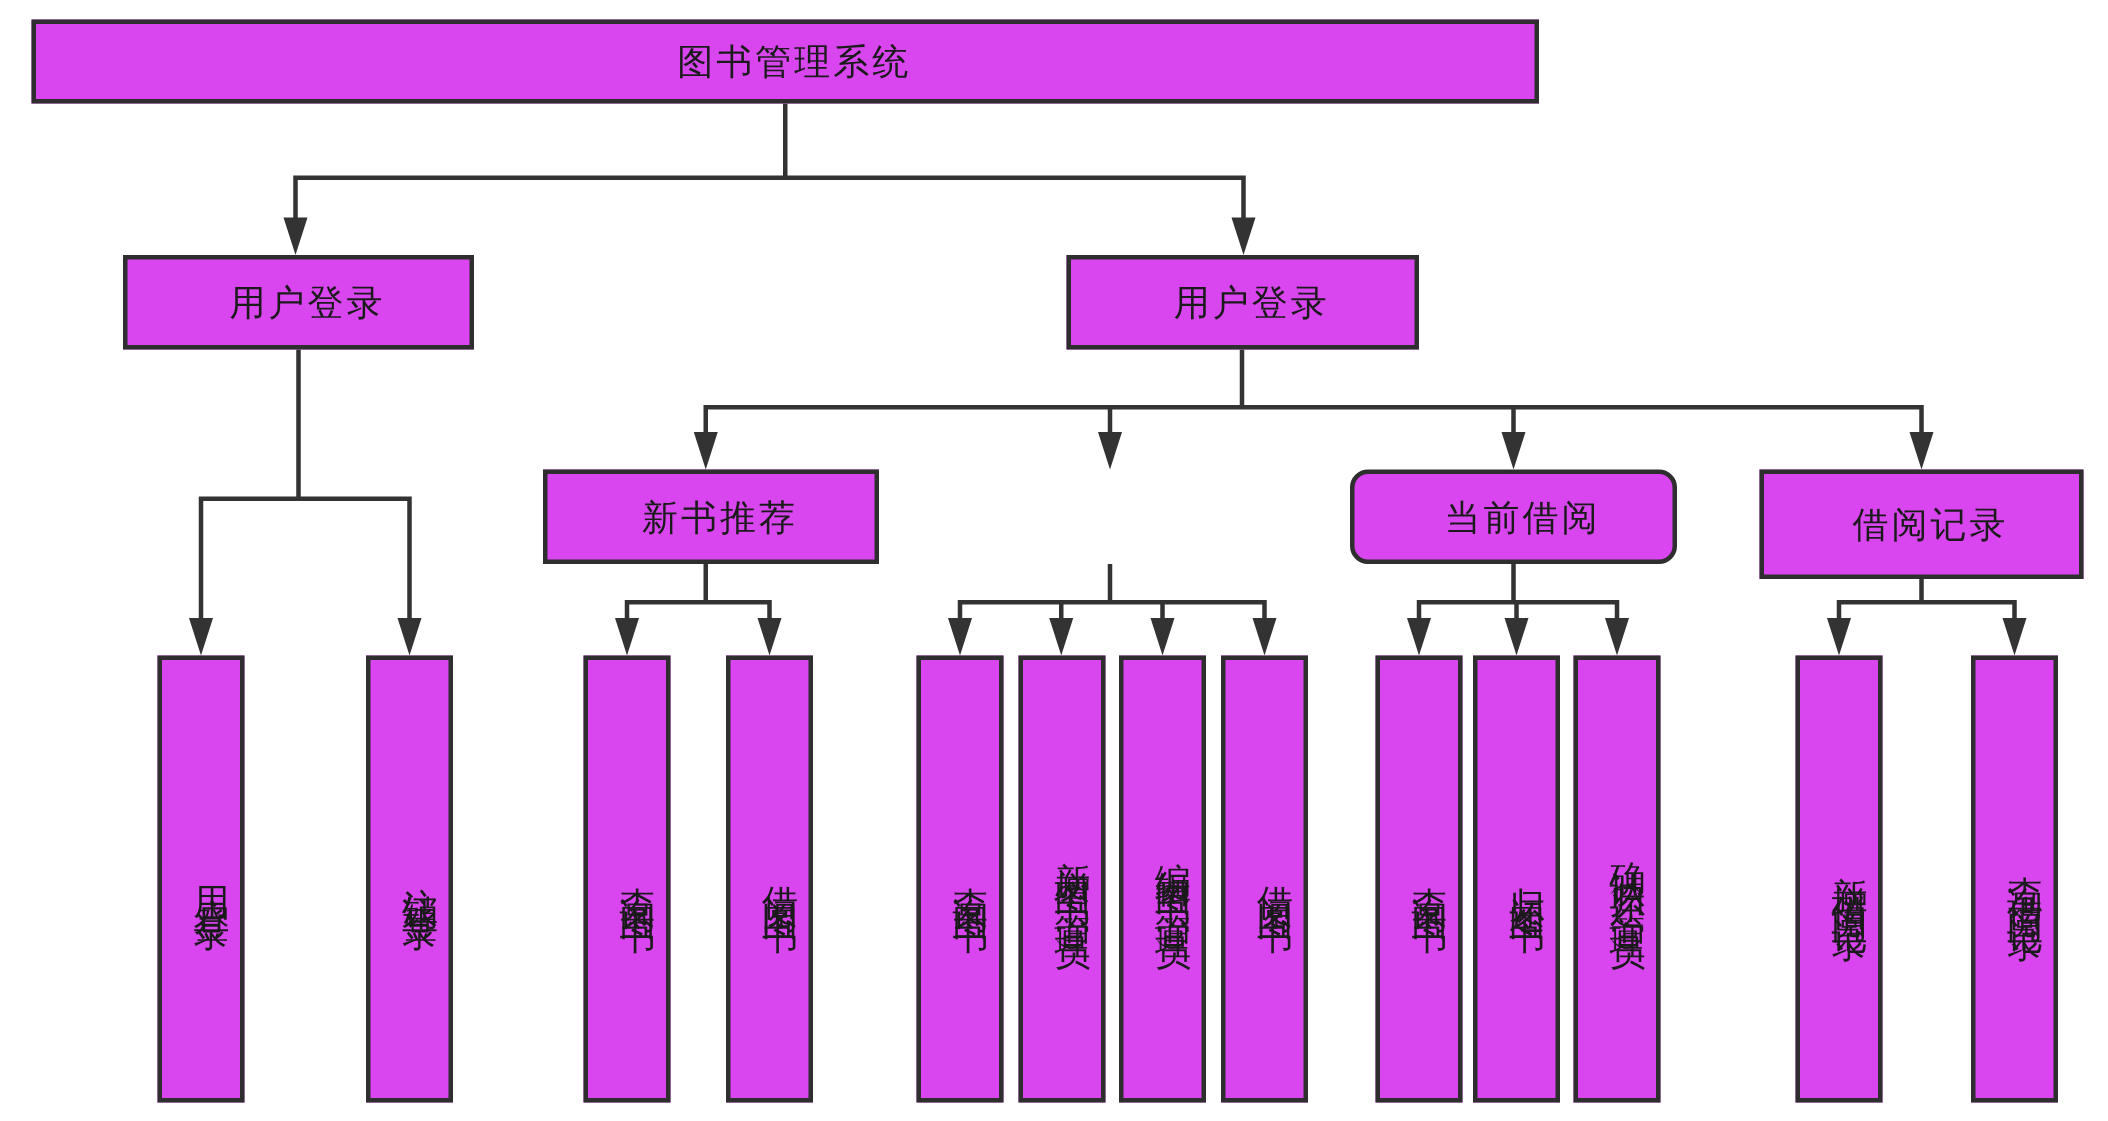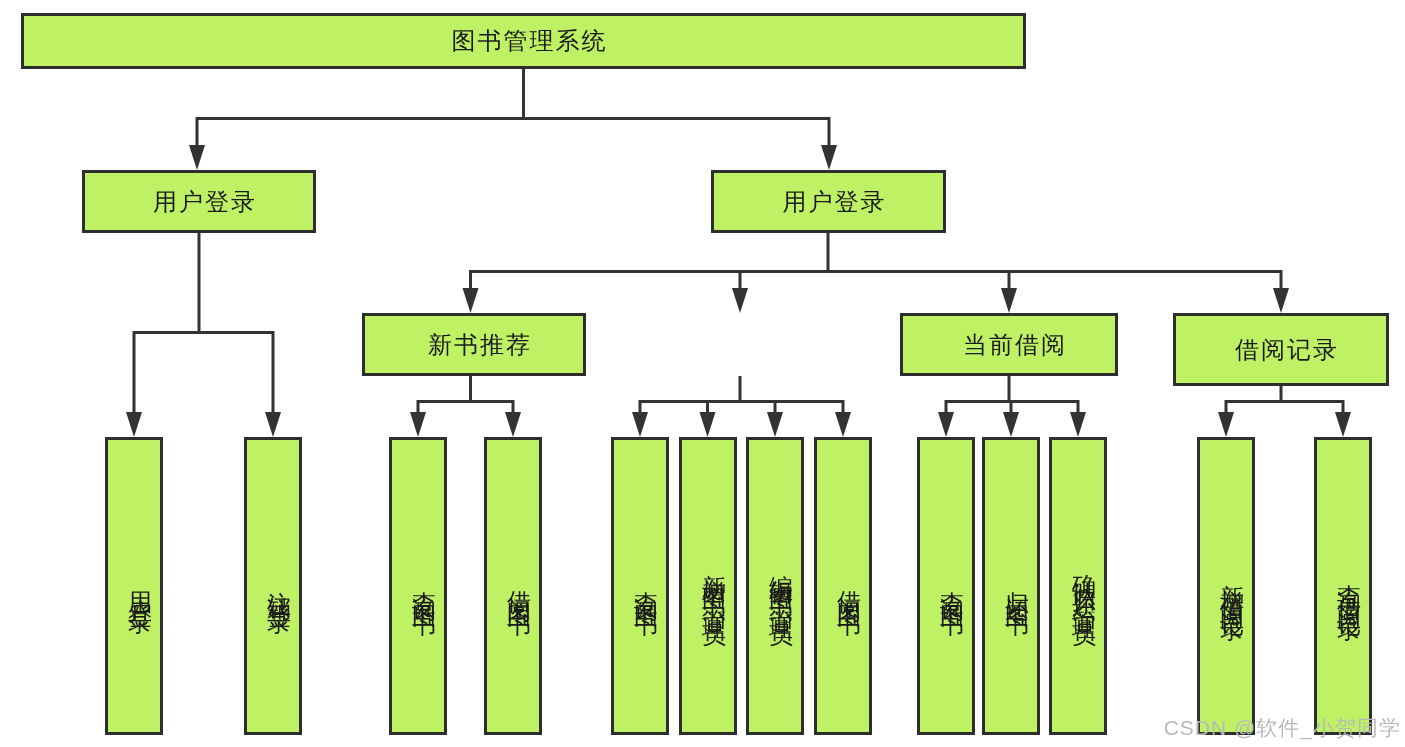--- a/index.html
+++ b/index.html
@@ -7,21 +7,21 @@
     position:relative;
     width:1405px;height:747px;
     background:#ffffff;
     overflow:hidden;
     font-family:"Liberation Sans","DejaVu Sans",sans-serif;
   }
   #wires{position:absolute;left:0;top:0;width:1405px;height:747px;}
   .node{
     position:absolute;
     box-sizing:border-box;
-    background:#bef264;
+    background:#d946ef;
     border:3px solid #2e2e2e;
     color:#1a1a1a;
     display:flex;align-items:center;justify-content:center;
     text-align:center;
     padding-left:12px;
   }
   .h{font-size:24px;letter-spacing:2px;white-space:nowrap;}
   .v{
     writing-mode:vertical-rl;
     text-orientation:mixed;
@@ -31,21 +31,21 @@
     top:437px;height:298px;width:58px;
   }
   
   .n-root{left:21px;top:13px;width:1005px;height:56px;}
   
   .n-userlogin{left:82px;top:170px;width:234px;height:63px;}
   .n-bookmgmt{left:711px;top:170px;width:235px;height:63px;}
   
   .n-newbook{left:362px;top:313px;width:224px;height:63px;}
   .n-bookborrow{left:632px;top:313px;width:216px;height:63px;}
-  .n-currentborrow{left:900px;top:313px;width:218px;height:63px;}
+  .n-currentborrow{left:900px;top:313px;width:218px;height:63px;border-radius:12px;}
   .n-borrowrecord{left:1173px;top:313px;width:216px;height:73px;}
   
   .lf1{left:105px;}  .lf2{left:244px;}
   .lf3{left:389px;}  .lf4{left:484px;}
   .lf5{left:611px;}  .lf6{left:679px;}
   .lf7{left:746px;}  .lf8{left:814px;}
   .lf9{left:917px;}  .lf10{left:982px;} .lf11{left:1049px;}
   .lf12{left:1197px;} .lf13{left:1314px;}
   .watermark{
     position:absolute;
@@ -122,14 +122,13 @@
   <div class="node v lf7">编辑图书（管理员）</div>
   <div class="node v lf8">借阅图书</div>
 
   <div class="node v lf9">查询图书</div>
   <div class="node v lf10">归还图书</div>
   <div class="node v lf11">确认归还（管理员）</div>
 
   <div class="node v lf12">新增借阅记录</div>
   <div class="node v lf13">查询借阅记录</div>
 
-  <div class="watermark">CSDN @软件_小贺同学</div>
 </div>
 
 </body></html>

